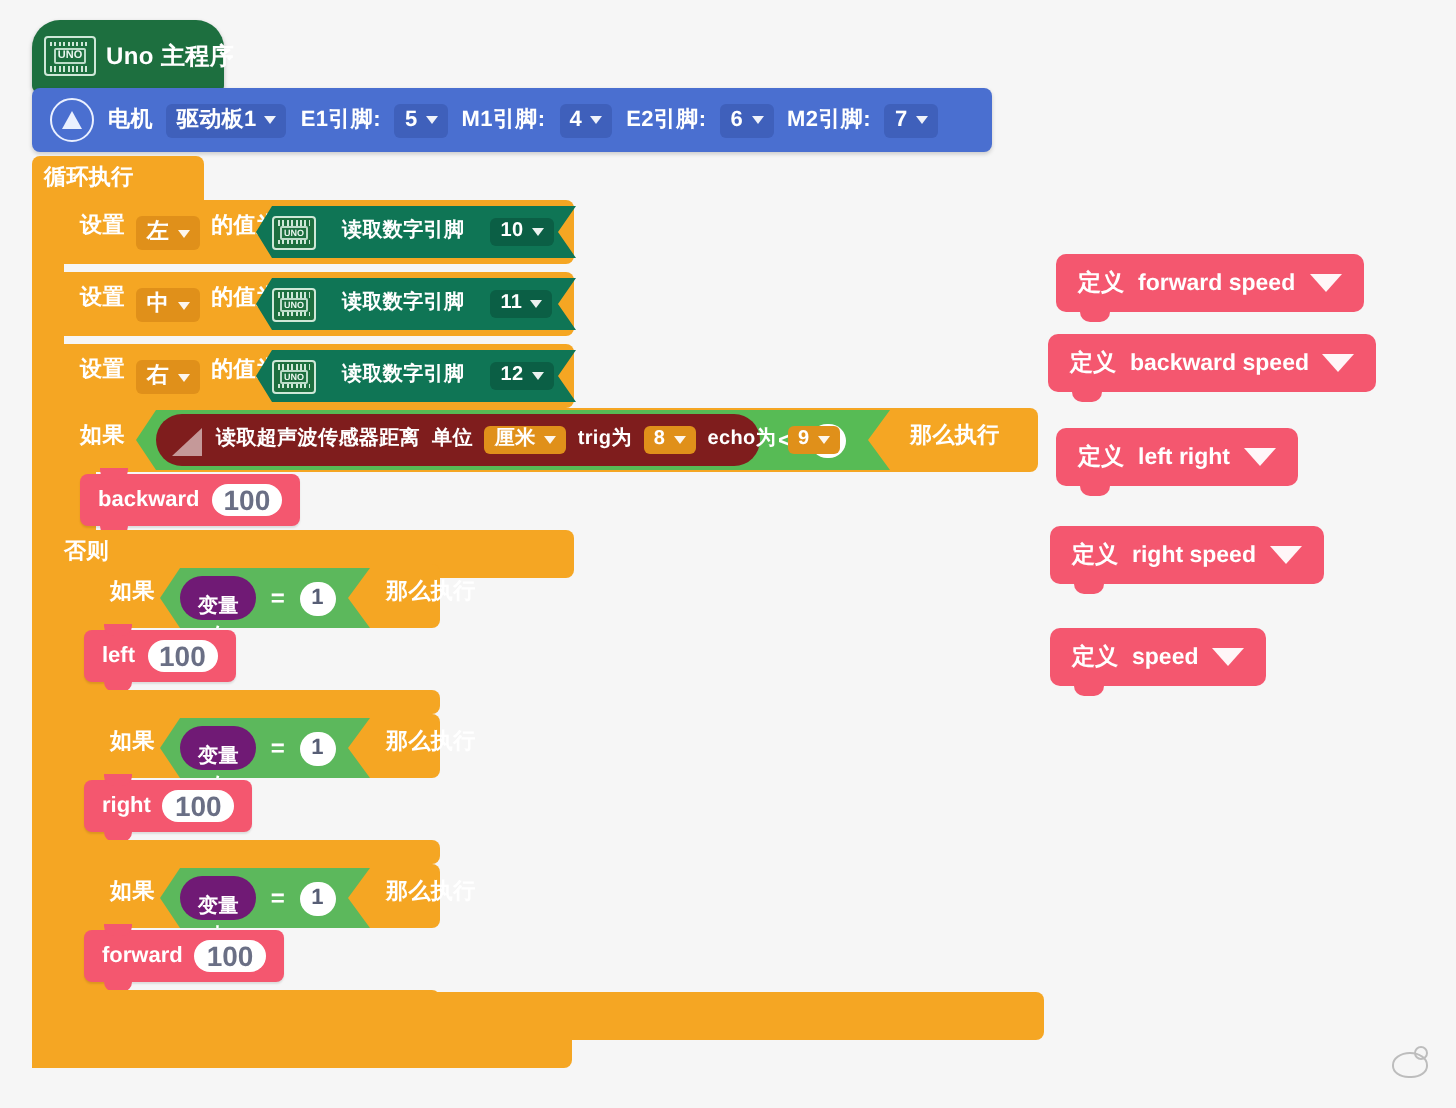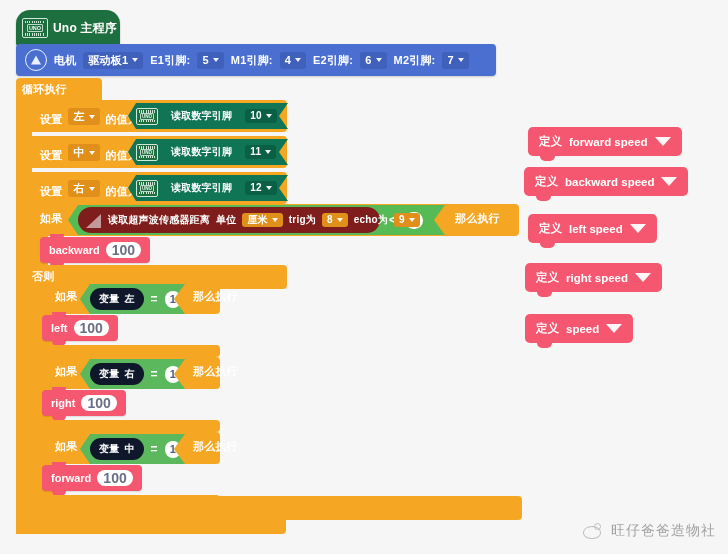--- a/index.html
+++ b/index.html
@@ -13,21 +13,21 @@
     -webkit-font-smoothing:antialiased;
   }
   #canvas{position:absolute;inset:0;background:#f6f6f6;}
 
   
   .t{color:#ffffff;font-size:11px;line-height:1;white-space:nowrap;font-weight:bold;letter-spacing:.2px;}
   .t-sm{font-size:10px;}
 
   
   .hat{
-    position:absolute;left:16px;top:10px;width:104px;height:36px;
+    position:absolute;left:16px;top:10px;width:96px;height:36px;
     background:#1d6f3f;
     border-radius:14px 14px 3px 3px;
     display:flex;align-items:center;gap:5px;padding-left:6px;
     box-sizing:border-box;
     box-shadow:0 1px 2px rgba(0,0,0,.25);
   }
   .uno-ico{
     width:24px;height:18px;border:1.6px solid #cfe8d8;border-radius:2px;
     background:#1d6f3f;position:relative;flex:0 0 auto;
     display:flex;align-items:center;justify-content:center;
@@ -58,21 +58,21 @@
   }
   .drop-blue{
     background:#3f60bb;border-radius:3px;padding:3px 5px;display:flex;align-items:center;gap:4px;
   }
   .caret{width:0;height:0;border-left:3.5px solid transparent;border-right:3.5px solid transparent;border-top:4.5px solid #ffffff;flex:0 0 auto;opacity:.92;}
 
   
   .or{background:#f5a623;position:absolute;}
   #loopWrap{left:16px;top:78px;width:86px;height:24px;border-radius:4px 4px 0 0;}
 
-  .row-label{position:absolute;display:flex;align-items:flex-end;gap:6px;}
+  .row-label{position:absolute;display:flex;align-items:flex-start;gap:6px;}
 
   
   .chip{background:#e0901a;border-radius:3px;padding:3px 5px;display:flex;align-items:center;gap:4px;}
 
   
   .green-hex{
     position:absolute;background:#0f7555;height:26px;display:flex;align-items:center;gap:13px;
     padding:0 12px 0 8px;box-sizing:border-box;
     clip-path:polygon(8px 0,100% 0,calc(100% - 9px) 50%,100% 100%,8px 100%,0 50%);
   }
@@ -91,22 +91,22 @@
     padding:0 10px;box-sizing:border-box;
     clip-path:polygon(10px 0,100% 0,calc(100% - 11px) 50%,100% 100%,10px 100%,0 50%);
   }
   .cmp-hex.lg{background:#57bb55;}
   .oval-white{
     background:#ffffff;border-radius:999px;min-width:16px;height:17px;
     display:flex;align-items:center;justify-content:center;padding:0 6px;box-sizing:border-box;
     color:#575e75;font-size:11px;font-weight:bold;
   }
   .varpill{
-    background:#0f172a;border-radius:999px;height:20px;display:flex;align-items:center;gap:5px;
-    padding:11px 9px;box-sizing:border-box;
+    background:#701a75;border-radius:999px;height:20px;display:flex;align-items:center;gap:5px;
+    padding:11px 9px;box-sizing:border-box;flex-direction:column;
   }
 
   
   .pink{
     position:absolute;background:#f4576f;border-radius:4px;height:26px;
     display:flex;align-items:center;gap:6px;padding:0 9px;box-sizing:border-box;
     box-shadow:0 1px 1px rgba(0,0,0,.10);
   }
   .pink:before{ 
     content:"";position:absolute;left:10px;top:-3px;width:14px;height:6px;background:#f4576f;border-radius:0 0 5px 5px;
@@ -393,32 +393,31 @@
     <span class="dl">forward speed</span>
     <i class="tri-down"></i>
   </div>
   <div class="def" style="left:524px;top:167px;">
     <span class="dl">定义</span>
     <span class="dl">backward speed</span>
     <i class="tri-down"></i>
   </div>
   <div class="def" style="left:528px;top:214px;">
     <span class="dl">定义</span>
-    <span class="dl">left speed</span>
+    <span class="dl">left right</span>
     <i class="tri-down"></i>
   </div>
   <div class="def" style="left:525px;top:263px;">
     <span class="dl">定义</span>
     <span class="dl">right speed</span>
     <i class="tri-down"></i>
   </div>
   <div class="def" style="left:525px;top:314px;">
     <span class="dl">定义</span>
     <span class="dl">speed</span>
     <i class="tri-down"></i>
   </div>
 
   <div id="wm">
     <span class="wlogo"></span>
-    <span class="wtxt">旺仔爸爸造物社</span>
   </div>
 
 </div>
 
 </body></html>

